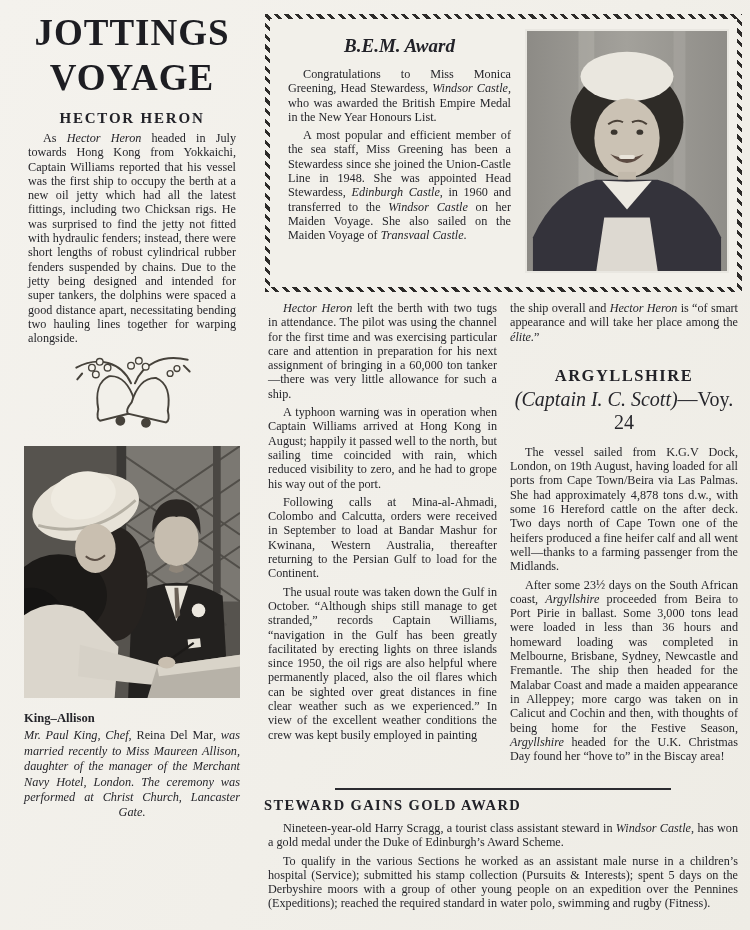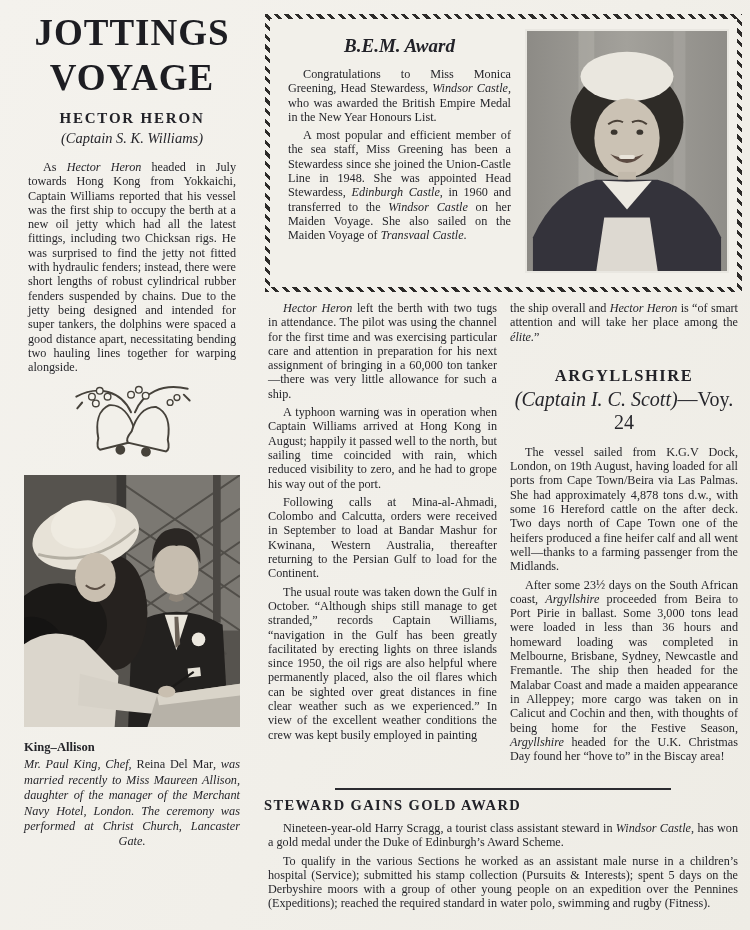--- a/index.html
+++ b/index.html
@@ -46,21 +46,20 @@
 <body>
 
 <div id="page">
 
   <section class="left-col">
     <h1 class="title-block" style="margin:2px 0 10px;">
       <div class="title-line">JOTTINGS</div>
       <div class="title-line">VOYAGE</div>
     </h1>
     <h2 class="story-head">HECTOR HERON</h2>
-    <div class="story-sub">(Captain S. K. Williams)</div>
     <p class="bt"><span>As </span><span style="font-style: italic;">Hector Heron</span><span> headed in July towards Hong Kong from Yokkaichi, Captain Williams reported that his vessel was the first ship to occupy the berth at a new oil jetty which had all the latest fittings, including two Chicksan rigs. He was surprised to find the jetty not fitted with hydraulic fenders; instead, there were short lengths of robust cylindrical rubber fenders suspended by chains. Due to the jetty being designed and intended for super tankers, the dolphins were spaced a good distance apart, necessitating bending two hauling lines together for warping alongside.</span></p>
 
     <div class="bells-wrap">
       <svg width="128" height="86" viewBox="0 0 130 88">
         <g fill="none" stroke="#46423b" stroke-width="2" stroke-linecap="round">
           <path d="M8,16 C30,4 54,10 64,32"></path>
           <path d="M122,8 C96,2 76,12 68,32"></path>
           <path d="M14,22 l-5,6 M118,14 l6,6"></path>
         </g>
         <g fill="#f2f0ea" stroke="#46423b" stroke-width="2">
@@ -182,21 +181,21 @@
   </section>
 
   <section class="mid-col">
     <p class="bt"><span style="font-style: italic;">Hector Heron</span><span> left the berth with two tugs in attendance. The pilot was using the channel for the first time and was exercising particular care and attention in preparation for his next assignment of bringing in a 60,000 ton tanker—there was very little allowance for such a ship.</span></p>
     <p class="bt"><span>A typhoon warning was in operation when Captain Williams arrived at Hong Kong in August; happily it passed well to the north, but sailing time coincided with rain, which reduced visibility to zero, and he had to grope his way out of the port.</span></p>
     <p class="bt"><span>Following calls at Mina-al-Ahmadi, Colombo and Calcutta, orders were received in September to load at Bandar Mashur for Kwinana, Western Australia, thereafter returning to the Persian Gulf to load for the Continent.</span></p>
     <p class="bt"><span>The usual route was taken down the Gulf in October. “Although ships still manage to get stranded,” records Captain Williams, “navigation in the Gulf has been greatly facilitated by erecting lights on three islands since 1950, the oil rigs are also helpful where permanently placed, also the oil flares which can be sighted over great distances in fine clear weather such as we experienced.” In view of the excellent weather conditions the crew was kept busily employed in painting</span></p>
   </section>
 
   <section class="right-col">
-    <p class="bt noind"><span>the ship overall and </span><span style="font-style: italic;">Hector Heron</span><span> is “of smart attention and will take her place among the </span><span style="font-style: italic;">élite.</span><span>”</span></p>
+    <p class="bt noind"><span>the ship overall and </span><span style="font-style: italic;">Hector Heron</span><span> is “of smart appearance and will take her place among the </span><span style="font-style: italic;">élite.</span><span>”</span></p>
     <h3 class="arg-head">ARGYLLSHIRE</h3>
     <div class="arg-sub"><span style="font-style: italic;">(Captain I. C. Scott)</span><span style="font-style: normal;">—Voy. 24</span></div>
     <p class="bt"><span>The vessel sailed from K.G.V Dock, London, on 19th August, having loaded for all ports from Cape Town/Beira via Las Palmas. She had approximately 4,878 tons d.w., with some 16 Hereford cattle on the after deck. Two days north of Cape Town one of the heifers produced a fine heifer calf and all went well—thanks to a farming passenger from the Midlands.</span></p>
     <p class="bt"><span>After some 23½ days on the South African coast, </span><span style="font-style: italic;">Argyllshire</span><span> proceeded from Beira to Port Pirie in ballast. Some 3,000 tons lead were loaded in less than 36 hours and homeward loading was completed in Melbourne, Brisbane, Sydney, Newcastle and Fremantle. The ship then headed for the Malabar Coast and made a maiden appearance in Alleppey; more cargo was taken on in Calicut and Cochin and then, with thoughts of being home for the Festive Season, </span><span style="font-style: italic;">Argyllshire</span><span> headed for the U.K. Christmas Day found her “hove to” in the Biscay area!</span></p>
   </section>
 
   <section class="bottom-sec">
     <div class="bottom-rule"></div>
     <h3 class="bottom-head">STEWARD GAINS GOLD AWARD</h3>
     <p class="bt"><span>Nineteen-year-old Harry Scragg, a tourist class assistant steward in </span><span style="font-style: italic;">Windsor Castle</span><span>, has won a gold medal under the Duke of Edinburgh’s Award Scheme.</span></p>

